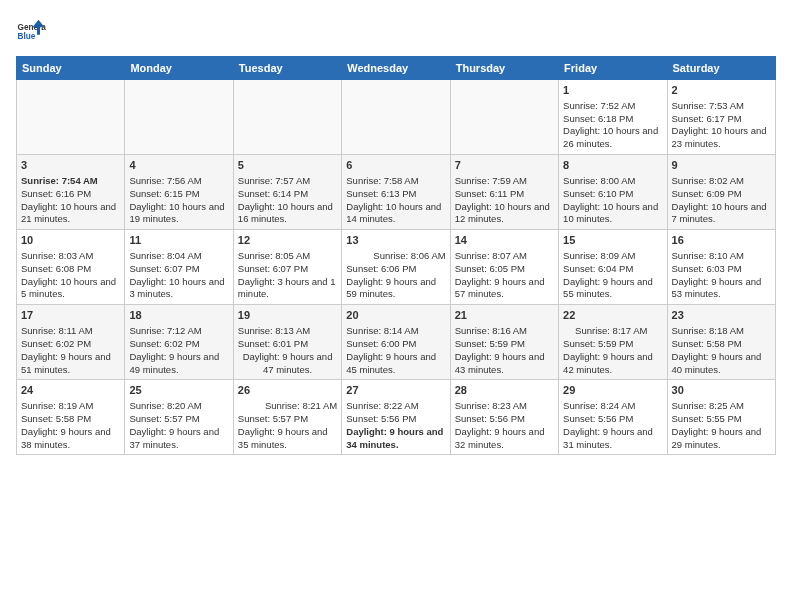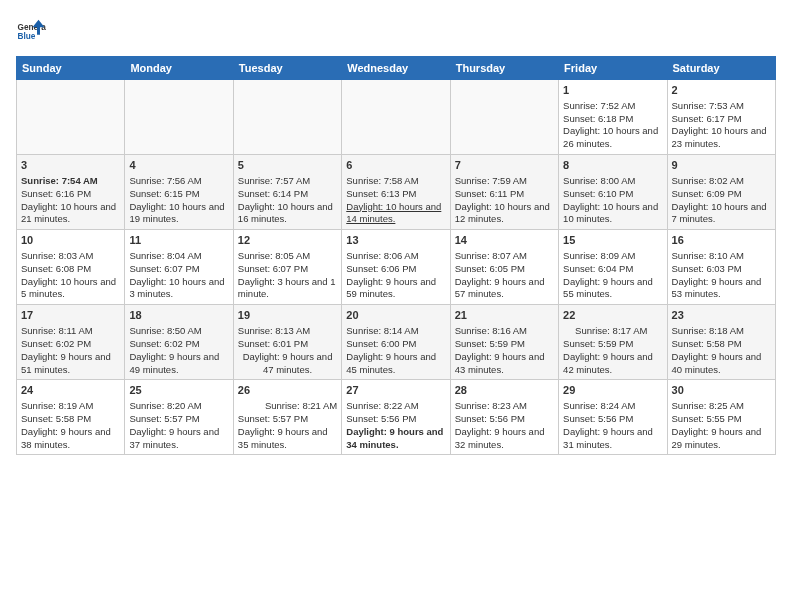--- a/index.html
+++ b/index.html
@@ -153,21 +153,21 @@
         <td>
           <span class="day-number">5</span>
           <span style="display: block;">Sunrise: 7:57 AM</span>
           <span style="display: block;">Sunset: 6:14 PM</span>
           <span style="display: block;">Daylight: 10 hours and 16 minutes.</span>
         </td>
         <td>
           <span class="day-number">6</span>
           <span style="display: block;">Sunrise: 7:58 AM</span>
           <span style="display: block;">Sunset: 6:13 PM</span>
-          <span style="display: block; text-decoration: underline;">Daylight: 10 hours and 14 minutes.</span>
+          <span style="display: block;">Daylight: 10 hours and 14 minutes.</span>
         </td>
         <td>
           <span class="day-number">7</span>
           <span style="display: block;">Sunrise: 7:59 AM</span>
           <span style="display: block;">Sunset: 6:11 PM</span>
           <span style="display: block;">Daylight: 10 hours and 12 minutes.</span>
         </td>
         <td>
           <span class="day-number">8</span>
           <span style="display: block;">Sunrise: 8:00 AM</span>
@@ -195,21 +195,21 @@
           <span style="display: block;">Daylight: 10 hours and 3 minutes.</span>
         </td>
         <td>
           <span class="day-number">12</span>
           <span style="display: block;">Sunrise: 8:05 AM</span>
           <span style="display: block;">Sunset: 6:07 PM</span>
           <span style="display: block;">Daylight: 3 hours and 1 minute.</span>
         </td>
         <td>
           <span class="day-number">13</span>
-          <span style="display: block;">Sunrise: 8:06 AM</span>
+          <span style="display: block; text-align: right;">Sunrise: 8:06 AM</span>
           <span style="display: block;">Sunset: 6:06 PM</span>
           <span style="display: block;">Daylight: 9 hours and 59 minutes.</span>
         </td>
         <td>
           <span class="day-number">14</span>
           <span style="display: block;">Sunrise: 8:07 AM</span>
           <span style="display: block;">Sunset: 6:05 PM</span>
           <span style="display: block;">Daylight: 9 hours and 57 minutes.</span>
         </td>
         <td>
@@ -227,21 +227,21 @@
       </tr>
       <tr class="row-shaded">
         <td>
           <span class="day-number">17</span>
           <span style="display: block;">Sunrise: 8:11 AM</span>
           <span style="display: block;">Sunset: 6:02 PM</span>
           <span style="display: block;">Daylight: 9 hours and 51 minutes.</span>
         </td>
         <td>
           <span class="day-number">18</span>
-          <span style="display: block;">Sunrise: 8:50 AM</span>
+          <span style="display: block;">Sunrise: 7:12 AM</span>
           <span style="display: block;">Sunset: 6:02 PM</span>
           <span style="display: block;">Daylight: 9 hours and 49 minutes.</span>
         </td>
         <td>
           <span class="day-number">19</span>
           <span style="display: block;">Sunrise: 8:13 AM</span>
           <span style="display: block;">Sunset: 6:01 PM</span>
           <span style="display: block; text-align: center;">Daylight: 9 hours and 47 minutes.</span>
         </td>
         <td>

